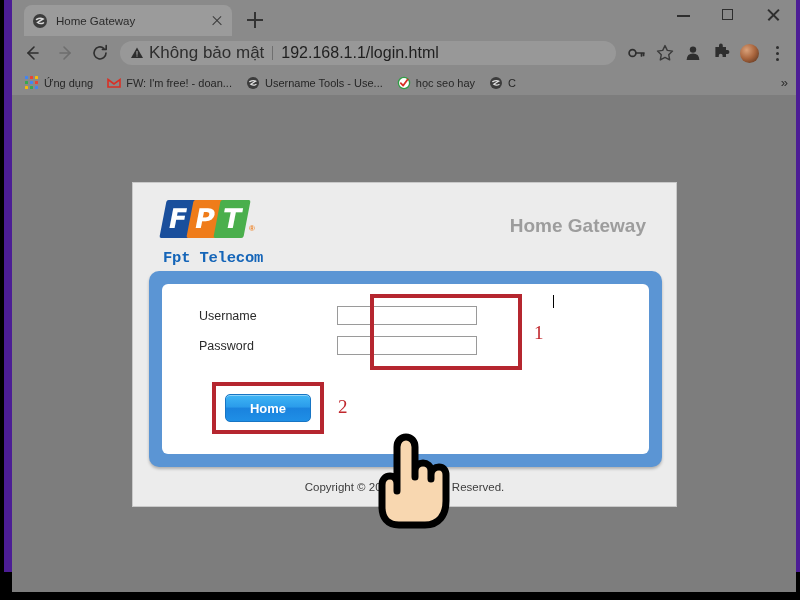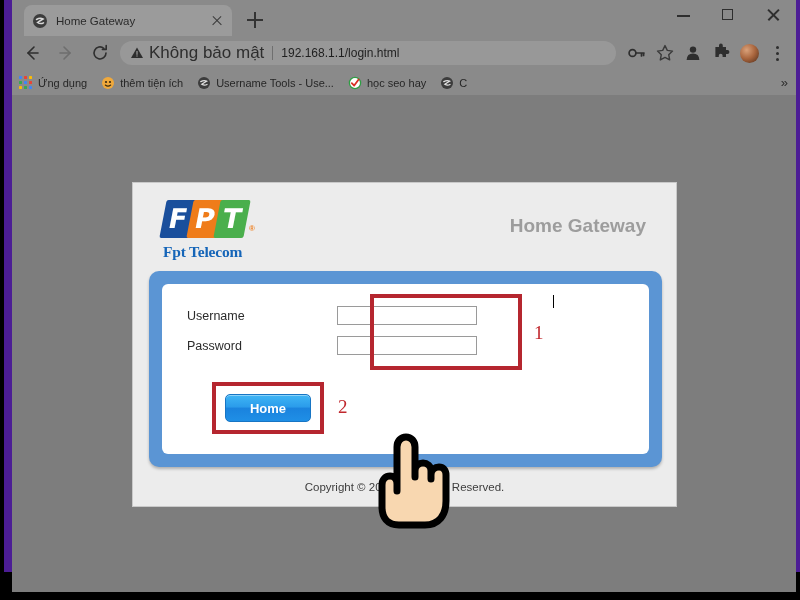--- a/index.html
+++ b/index.html
@@ -156,21 +156,21 @@
     white-space: nowrap;
     flex: 0 0 auto;
   }
   .sec-sep {
     width: 1px; height: 14px;
     background: #6f6f6f;
     margin: 0 8px;
     flex: 0 0 1px;
   }
   .url-text {
-    font-size: 12px;
+    font-size: 16px;
     color: #1f1f1f;
     white-space: nowrap;
     overflow: hidden;
     text-overflow: ellipsis;
   }
   .tb-icon {
     width: 26px; height: 26px;
     flex: 0 0 26px;
     position: relative;
     margin-right: 2px;
@@ -199,20 +199,21 @@
   .kebab i:nth-child(2){ top: 12px; }
   .kebab i:nth-child(3){ top: 18px; }
 
   
   .bookmarks {
     position: relative;
     height: 26px;
     background: #8a8a8a;
     display: flex;
     align-items: center;
+    padding-left: 6px;
     box-sizing: border-box;
     border-bottom: 1px solid #9e9e9e;
   }
   .bm {
     display: flex;
     align-items: center;
     height: 20px;
     padding: 0 7px;
     flex: 0 0 auto;
   }
@@ -298,26 +299,26 @@
   .fl-p { left: 27px; background: #ef7c1a; }
   .fl-t { left: 54px; background: #4aaf4c; }
   .fl-reg {
     position: absolute;
     left: 86px; top: 24px;
     font-size: 8px;
     color: #ef7c1a;
     font-weight: bold;
   }
   .logo-text {
-    margin-top: 3px;
+    margin-top: 9px;
     font-size: 15.5px;
     font-weight: bold;
     color: #1565b8;
     letter-spacing: -0.2px;
-    font-family: Liberation Serif, serif;
+    font-family: Liberation Mono, monospace;
   }
   .head-title {
     position: absolute;
     right: 30px;
     top: 32px;
     font-size: 19px;
     font-weight: bold;
     color: #9d9d9d;
   }
 
@@ -344,21 +345,21 @@
 
   .field-row {
     position: absolute;
     display: flex;
     align-items: center;
   }
   .field-label {
     font-size: 12.5px;
     color: #2b2b2b;
     width: 175px;
-    padding-left: 25px;
+    padding-left: 37px;
     box-sizing: border-box;
   }
   .field-input {
     width: 140px;
     height: 19px;
     border: 1px solid #9a9a9a;
     background: #fff;
     box-sizing: border-box;
     font-size: 12px;
     padding: 0 3px;
@@ -530,33 +531,30 @@
               <span style="background:#4285f4"></span>
               <span style="background:#ea4335"></span>
             <span style="background:#fbbc05"></span>
               <span style="background:#34a853"></span>
               <span style="background:#4285f4"></span>
           </span>
         </span>
         <span class="bm-label">Ứng dụng</span>
       </div>
 
-
-
       <div class="bm">
         <span class="bm-ico">
           <svg width="14" height="14" viewBox="0 0 14 14">
-            <circle cx="7" cy="7" r="6" fill="#f0a93c"></circle>
-            <circle cx="5" cy="6" r="1.1" fill="#3a2a10"></circle>
-            <circle cx="9" cy="6" r="1.1" fill="#3a2a10"></circle>
-            <path d="M4.3 9 Q7 11.2 9.7 9" stroke="#3a2a10" stroke-width="1.1" fill="none" stroke-linecap="round"></path>
+            <path d="M1 3.5 L7 8 L13 3.5 V11 H1 Z" fill="none" stroke="#d93025" stroke-width="1.6"></path>
           </svg>
         </span>
-        <span class="bm-label">thêm tiện ích</span>
-      </div>
+        <span class="bm-label">FW: I'm free! - doan...</span>
+      </div>
+
+
 
       <div class="bm">
         <span class="bm-ico">
           <svg width="14" height="14" viewBox="0 0 14 14">
             <circle cx="7" cy="7" r="6" fill="#3c3c3c"></circle>
             <path d="M3.8 5.6 Q7 3.9 9.6 5.2 Q7 6.6 4.8 8.2 Q7.4 9.9 10 8.5" stroke="#e0e0e0" stroke-width="1.3" fill="none" stroke-linecap="round"></path>
           </svg>
         </span>
         <span class="bm-label">Username Tools - Use...</span>
       </div>

